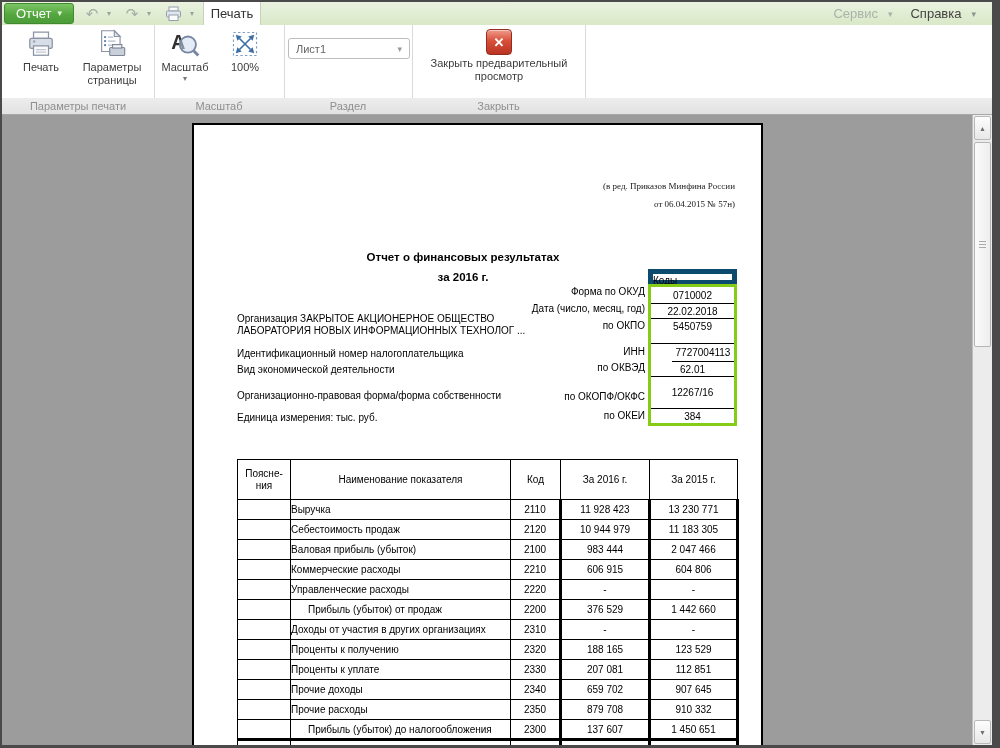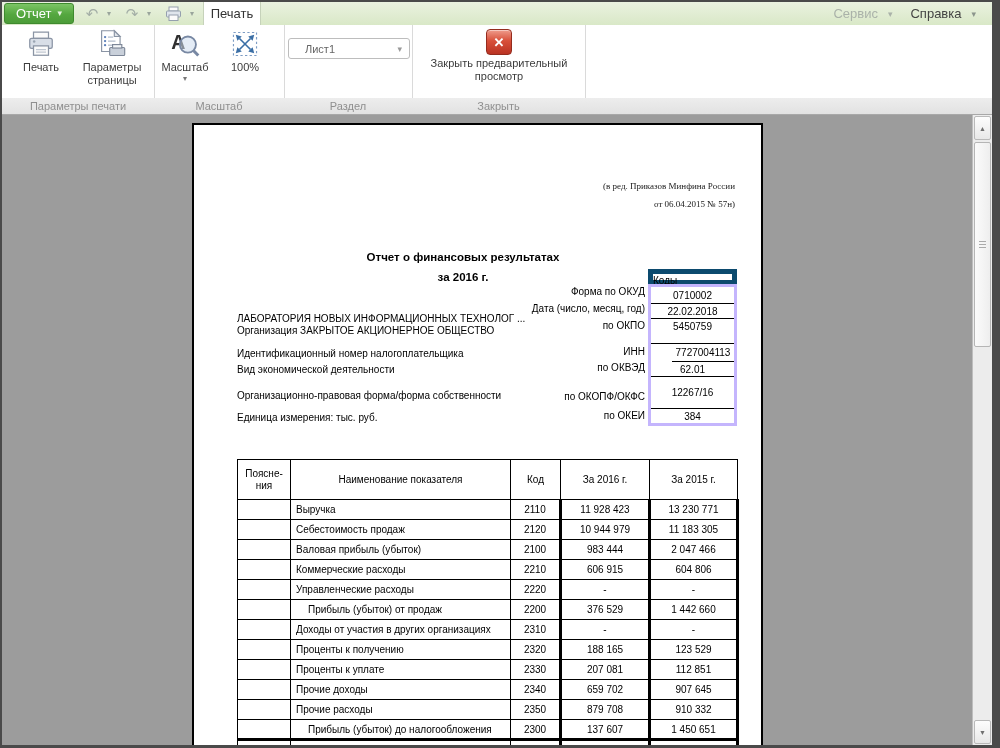--- a/index.html
+++ b/index.html
@@ -44,21 +44,21 @@
     background:linear-gradient(#ededed,#e2e2e2);
     border-bottom:1px solid #a8a8a8;
   }
   .gcaption{ position:absolute; top:0; height:16px; line-height:16px; text-align:center; font-size:11px; color:#8f8f8f; }
   .rbtn{ position:absolute; top:4px; display:flex; flex-direction:column; align-items:center; gap:2px; cursor:default; }
   .rbtn .rlbl{ font-size:11px; color:#3c3c3c; text-align:center; line-height:13px; }
   .rbtn .chev{ font-size:8px; color:#777; line-height:6px; }
   .combobox{
     position:absolute; left:286px; top:13px; width:122px; height:21px;
     background:#fff; border:1px solid #bdbdbd; border-radius:3px;
-    display:flex; align-items:center; font-size:11px; color:#666; padding-left:16px;
+    display:flex; align-items:center; font-size:11px; color:#666; padding-left:7px;
   }
   .combobox .chev{ position:absolute; right:7px; font-size:9px; color:#999; }
   .closeicon{
     width:26px; height:26px; border-radius:4px;
     background:linear-gradient(#f0velvet, #fff); 
     background:linear-gradient(#ef9c8c,#d8503a 45%,#ba3323);
     border:1px solid #94niner;
     border:1px solid #942c1e;
     color:#fff; font-weight:bold; font-size:13px;
     display:flex; align-items:center; justify-content:center;
@@ -74,31 +74,31 @@
   .abs{ position:absolute; white-space:nowrap; }
   .edict{ text-align:right; font-family:"Liberation Serif", serif; font-size:9px; line-height:18px; color:#1a1a1a; }
   .rtitle{ font-weight:bold; font-size:11.5px; text-align:center; }
   .rlabel{ font-size:10px; }
   .rlabel-r{ font-size:10px; text-align:right; }
   
   .codes-hdr{
     left:454px; top:144px; width:89px; height:16px; border:5px solid #0c4a6e;
     text-align:left; line-height:14px; font-size:10px;
   }
-  .codesbox{ position:absolute; left:454px; top:159px; width:89px; border:3px solid #c4b5fd; background:#fff; }
+  .codesbox{ position:absolute; left:454px; top:159px; width:89px; border:3px solid #84cc16; background:#fff; }
   .codesbox .crow{ border-bottom:1px solid #000; display:flex; align-items:center; justify-content:center; font-size:10px; }
   .codesbox .crow:last-child{ border-bottom:none; }
   .crow.h17{ height:17px; } .crow.h15{ height:15px; } .crow.h25{ height:25px; align-items:flex-start; padding-top:2px; }
   .crow.h18{ height:18px;margin-left:21px; } .crow.h32{ height:32px; } .crow.h14{ height:14px; }
   
   table.report{ position:absolute; left:43px; top:334px; width:500px; border-collapse:collapse; table-layout:fixed; }
   table.report th, table.report td{ border:1px solid #000; font-weight:normal; font-size:10px; overflow:hidden; }
   table.report th{ height:40px; text-align:center; vertical-align:middle; white-space:pre-line; line-height:12px; }
   tr.data td{ height:20px; text-align:center; }
-  tr.data td.nm{ text-align:left; padding-left:5px; white-space:nowrap; }
+  tr.data td.nm{ text-align:left; white-space:nowrap; }
   tr.data td.nm.ind{ padding-left:17px; }
   tr.data td.v16{ border-left:3px solid #000; border-right:3px solid #000; }
   tr.data td.v15{ border-right:3px solid #000; }
   tr.cut td{ height:7px; border-top:3px solid #000; }
   tr.cut td.v16{ border-left:3px solid #000; border-right:3px solid #000; }
   tr.cut td.v15{ border-right:3px solid #000; }
   
   .vscroll{ position:absolute; right:0; top:0; bottom:0; width:20px; background:#ececec; border-left:1px solid #bdbdbd; }
   .sbtn{
     position:absolute; left:1px; right:1px; height:24px; background:linear-gradient(#fdfdfd,#e8e8e8);
@@ -244,22 +244,22 @@
 
       <div class="abs edict" style="right:26px;top:52px;">
         <div>(в ред. Приказов Минфина России</div>
         <div>от 06.04.2015 № 57н)</div>
       </div>
 
       <div class="abs rtitle" style="left:0;width:538px;top:126px;">Отчет о финансовых результатах</div>
       <div class="abs rtitle" style="left:0;width:538px;top:146px;">за 2016 г.</div>
 
       <div class="abs rlabel" style="left:43px;top:188px;line-height:12px;white-space:normal;width:300px;">
+        <div>Организация ЗАКРЫТОЕ АКЦИОНЕРНОЕ ОБЩЕСТВО</div>
         <div>ЛАБОРАТОРИЯ НОВЫХ ИНФОРМАЦИОННЫХ ТЕХНОЛОГ ...</div>
-        <div>Организация ЗАКРЫТОЕ АКЦИОНЕРНОЕ ОБЩЕСТВО</div>
       </div>
       <div class="abs rlabel" style="left:43px;top:223px;">Идентификационный номер налогоплательщика</div>
       <div class="abs rlabel" style="left:43px;top:239px;">Вид экономической деятельности</div>
       <div class="abs rlabel" style="left:43px;top:253px;margin-top:12px;">Организационно-правовая форма/форма собственности</div>
       <div class="abs rlabel" style="left:43px;top:287px;">Единица измерения: тыс. руб.</div>
 
       <div class="abs rlabel-r" style="right:116px;top:161px;">Форма по ОКУД</div>
       <div class="abs rlabel-r" style="right:116px;top:178px;">Дата (число, месяц, год)</div>
       <div class="abs rlabel-r" style="right:116px;top:195px;">по ОКПО</div>
       <div class="abs rlabel-r" style="right:116px;top:221px;">ИНН</div>

